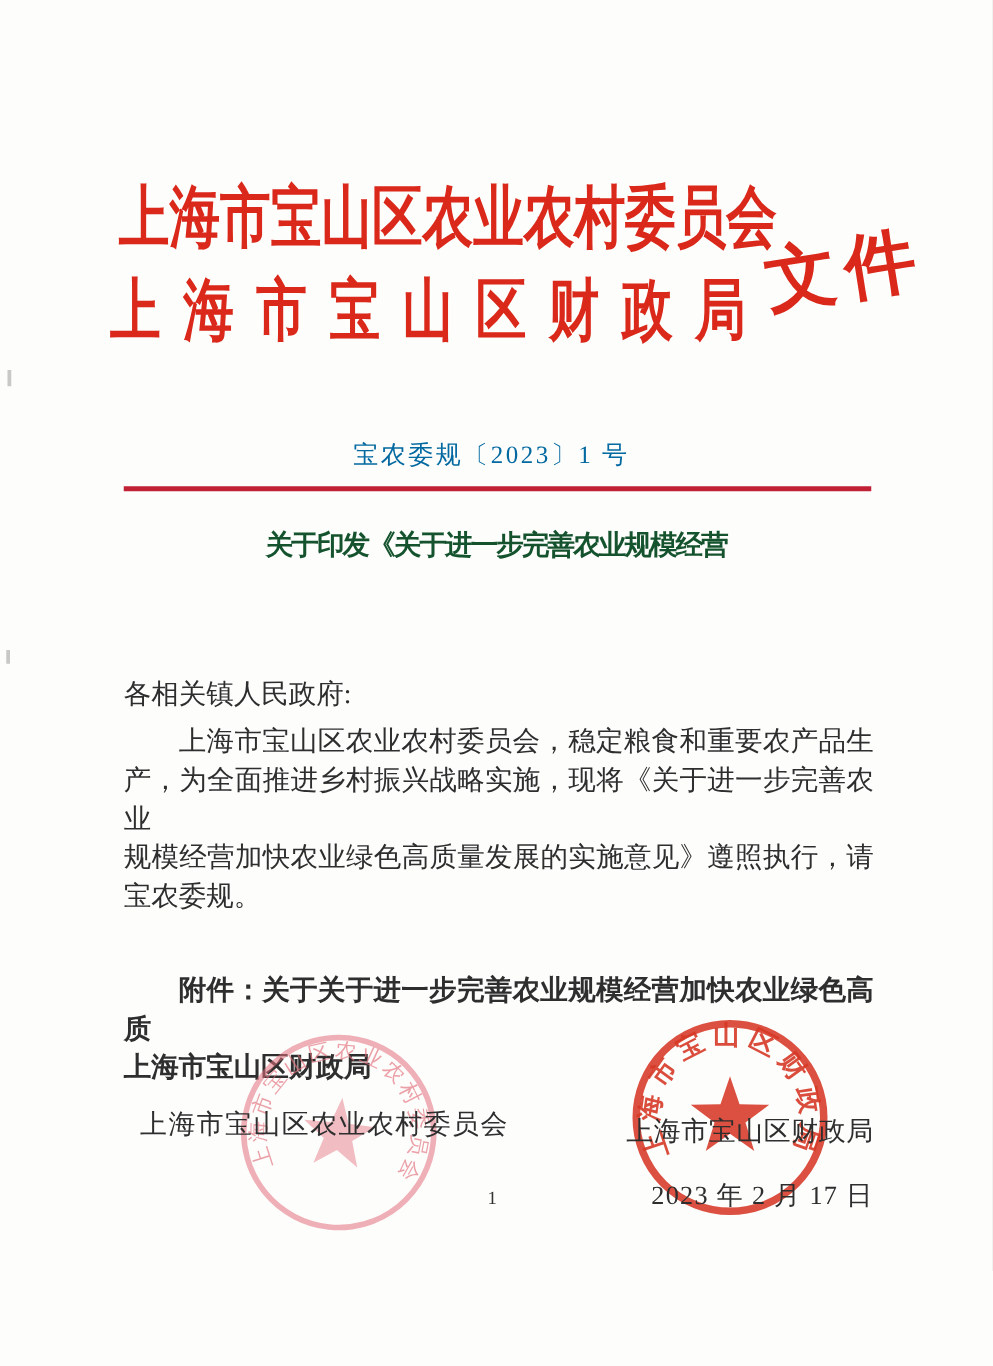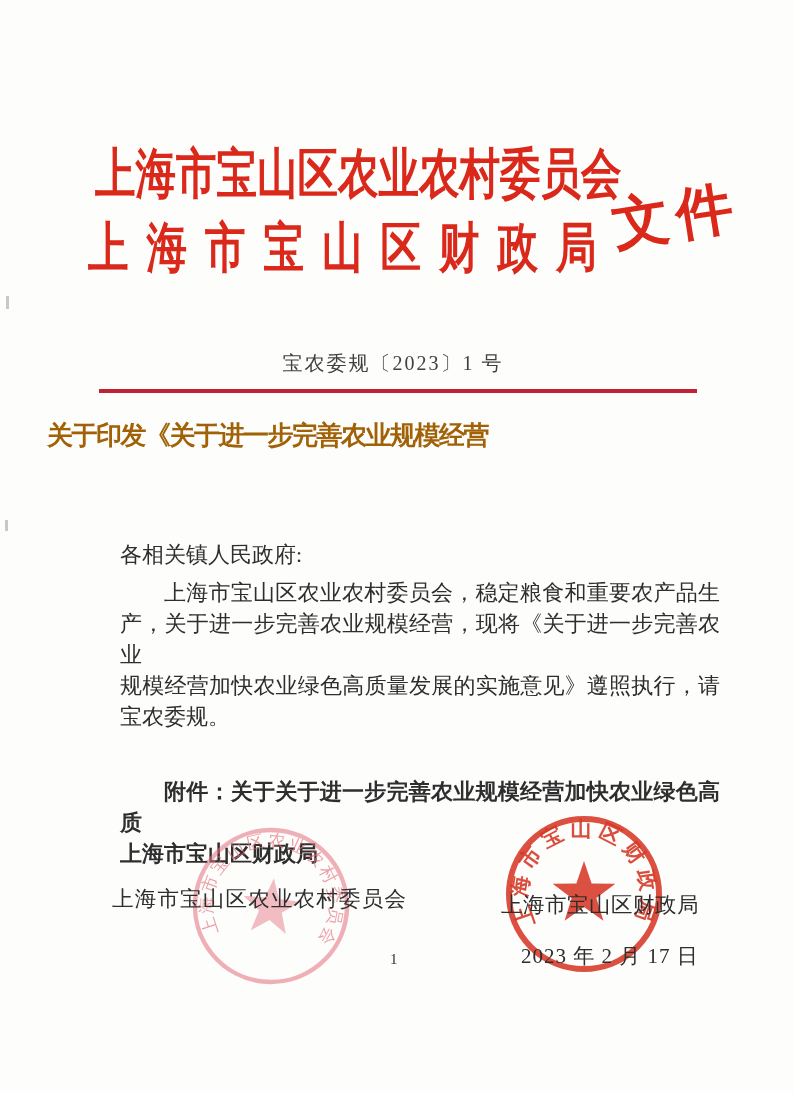--- a/index.html
+++ b/index.html
@@ -26,38 +26,38 @@
     transform:scaleX(0.75); transform-origin:left top;
   }
   .hdr-wenjian {
     position:absolute; left:612px; top:178px;
     font-size:57px; font-weight:bold; color:#da281a;
     letter-spacing:7px; white-space:nowrap;
     transform:rotate(-9deg); transform-origin:center;
   }
   .doc-number {
     position:absolute; left:0; top:350px; width:786px;
-    text-align:center; font-size:20px; letter-spacing:2px; color:#404040;
+    text-align:center; font-size:20px; letter-spacing:2px; color:#0369a1;
   }
   .red-rule {
     position:absolute; left:99px; top:389px; width:598px; height:4px;
     background:#c02134;
   }
   
   .doc-title {
     position:absolute; left:47px; top:414px; width:700px;
-    font-weight:bold; color:#a16207;
-    font-size:26px; line-height:44px;
+    text-align:center; font-weight:bold; color:#14532d;
+    font-size:22px; line-height:44px;
   }
   .doc-title .t1 { letter-spacing:-1.5px; }
   .doc-title .t2 { letter-spacing:0.5px; }
   
   .body-block {
     position:absolute; left:99px; top:539px; width:600px;
-    font-size:22px; color:#2e2e2e;margin-left:21px;
+    font-size:22px; color:#2e2e2e;
   }
   .bline { line-height:31px; }
   .jline { text-align:justify; text-align-last:justify; text-justify:inter-character; }
   .indent { text-indent:2em; }
   .salutation { margin-bottom:7px; }
   .attachment { margin-top:44px;font-weight:bold; }
   
   .seal { position:absolute; pointer-events:none; }
   .seal-left { left:189px; top:824px; transform:rotate(6deg); }
   .seal-right { left:502px; top:812px; }
@@ -92,21 +92,21 @@
 
   <div class="red-rule"></div>
 
   <div class="doc-title">
     <div class="t1">关于印发《关于进一步完善农业规模经营</div>
   </div>
 
   <div class="body-block">
     <div class="bline salutation">各相关镇人民政府:</div>
     <div class="bline jline indent">上海市宝山区农业农村委员会，稳定粮食和重要农产品生</div>
-    <div class="bline jline">产，关于进一步完善农业规模经营，现将《关于进一步完善农业</div>
+    <div class="bline jline">产，为全面推进乡村振兴战略实施，现将《关于进一步完善农业</div>
     <div class="bline jline">规模经营加快农业绿色高质量发展的实施意见》遵照执行，请</div>
     <div class="bline">宝农委规。</div>
     <div class="attachment">
       <div class="bline jline indent">附件：关于关于进一步完善农业规模经营加快农业绿色高质</div>
       <div class="bline">上海市宝山区财政局</div>
     </div>
   </div>
 
   <svg class="seal seal-left" width="164" height="164" viewBox="0 0 164 164">
     <circle cx="82" cy="82" r="76" fill="none" stroke="rgba(228,112,125,0.55)" stroke-width="4.5"></circle>

